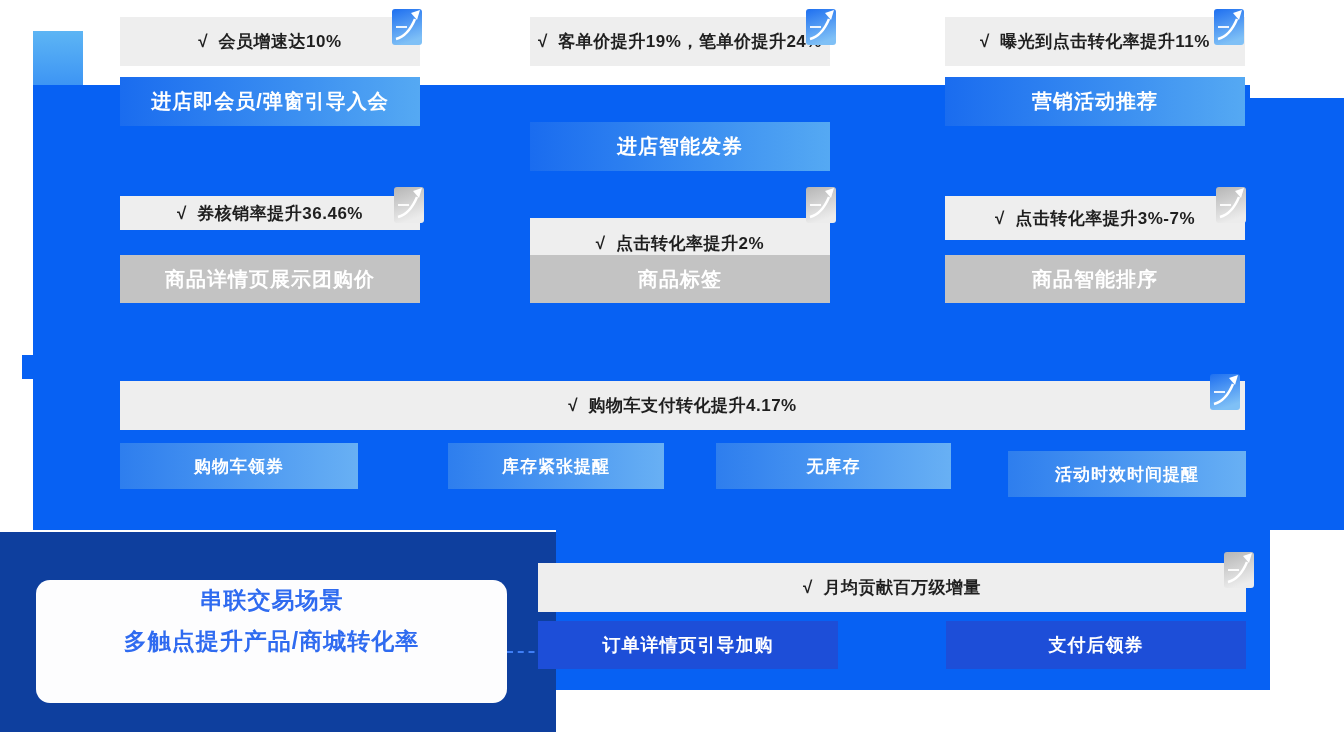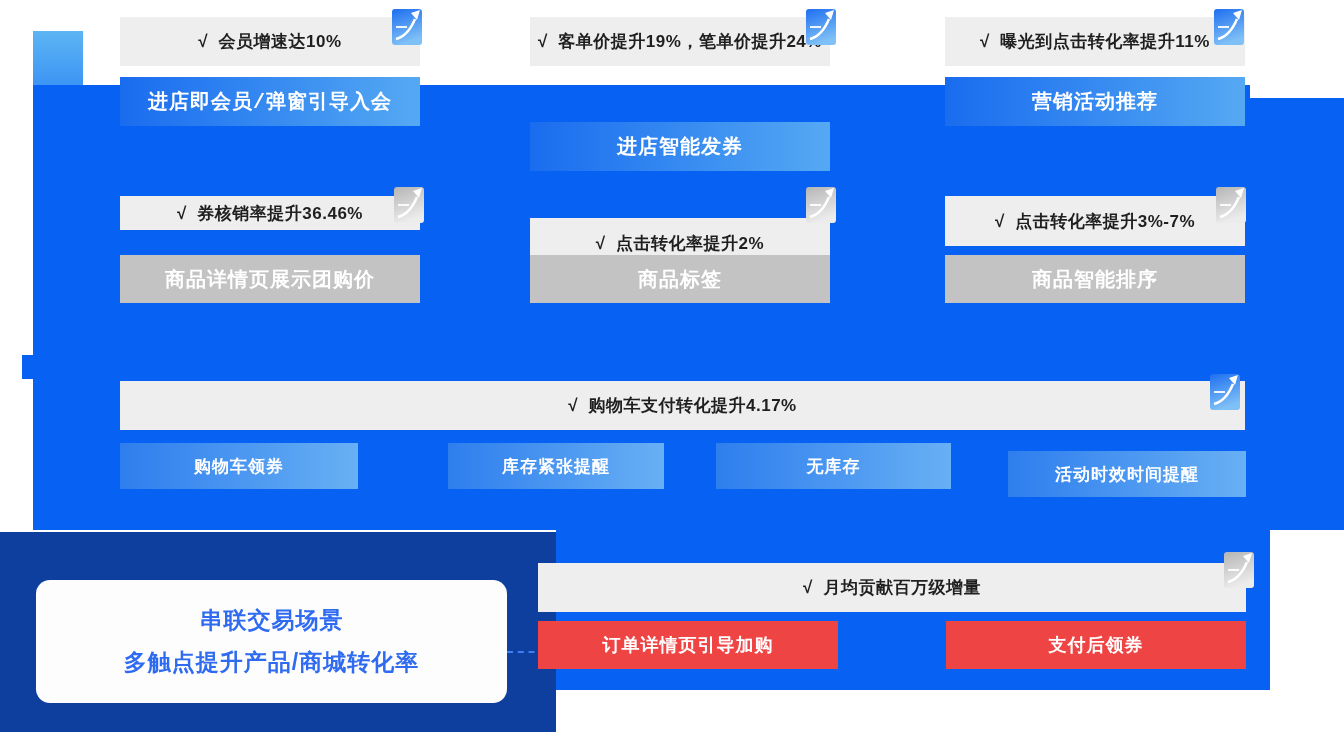--- a/index.html
+++ b/index.html
@@ -19,32 +19,32 @@
   .bg-bottom-right{left:556px;top:530px;width:714px;height:160px;background:#0761f3;}
   .dark-panel{left:0px;top:532px;width:556px;height:200px;background:#0e3f9e;}
 
   
   .metric-bar{
     height:49px;background:#eeeeee;display:flex;align-items:center;justify-content:center;
     color:#1f1f1f;font-size:17px;font-weight:700;white-space:pre;letter-spacing:.5px;
   }
   .label-bar{
     height:49px;display:flex;align-items:center;justify-content:center;
-    color:#ffffff;font-size:20px;font-weight:700;letter-spacing:1px;font-family:Liberation Mono, monospace;
+    color:#ffffff;font-size:20px;font-weight:700;letter-spacing:1px;
   }
   .label-bar.blue{background:linear-gradient(90deg,#1a6cef 0%,#3c90f1 60%,#55a9f3 100%);}
   .label-bar.gray{background:#c3c3c3;height:48px;}
   .label-bar.small{height:46px;font-size:17px;
     background:linear-gradient(90deg,#2e7eee 0%,#4d99f1 55%,#68b0f4 100%);}
-  .label-bar.gray.small2{height:48px;font-size:18px;background:#ef4444;}
+  .label-bar.gray.small2{height:48px;font-size:18px;background:#1d4ed8;}
 
   
   .summary-card{
     left:36px;top:580px;width:471px;height:123px;background:#fdfdfe;border-radius:14px;
-    display:flex;flex-direction:column;align-items:center;justify-content:center;
+    display:flex;flex-direction:column;align-items:center;
     color:#2f6bf0;font-weight:700;font-size:23px;line-height:1.8;letter-spacing:1px;
   }
   .dashed-connector{left:507px;top:651px;width:49px;height:0;border-top:2px dashed #3f7ef5;}
 
   .icon-tile{width:34px;height:44px;}
 </style>
 </head>
 <body>
 
 <svg width="0" height="0" style="position:absolute">
@@ -91,21 +91,21 @@
   </svg>
   <svg class="abs icon-tile" style="left:1212px;top:1px;" viewBox="0 0 34 44">
     <rect x="2" y="8" width="30" height="36" rx="3" fill="url(#gradBlue)"></rect>
     <path d="M6 26 H17" stroke="#fff" stroke-width="1.8" fill="none"></path>
     <path d="M6 38 C14 36 20 30 25 18" stroke="#fff" stroke-width="2.5" fill="none"></path>
     <path d="M21 12 L30 9 L27 19 Z" fill="#fff"></path>
   </svg>
 
   <div class="abs metric-bar" style="left:120px;top:196px;width:300px;height:34px;">√  券核销率提升36.46%</div>
   <div class="abs metric-bar" style="left:530px;top:196px;width:300px;height:50px;margin-top:22px;">√  点击转化率提升2%</div>
-  <div class="abs metric-bar" style="left:945px;top:196px;width:300px;height:50px;">√  点击转化率提升3%-7%</div>
+  <div class="abs metric-bar" style="left:945px;top:196px;width:300px;height:44px;">√  点击转化率提升3%-7%</div>
 
   <div class="abs label-bar gray" style="left:120px;top:255px;width:300px;">商品详情页展示团购价</div>
   <div class="abs label-bar gray" style="left:530px;top:255px;width:300px;">商品标签</div>
   <div class="abs label-bar gray" style="left:945px;top:255px;width:300px;">商品智能排序</div>
 
   <svg class="abs icon-tile" style="left:392px;top:179px;" viewBox="0 0 34 44">
     <rect x="2" y="8" width="30" height="36" rx="3" fill="url(#gradGray)"></rect>
     <path d="M6 26 H17" stroke="#fff" stroke-width="1.8" fill="none"></path>
     <path d="M6 38 C14 36 20 30 25 18" stroke="#fff" stroke-width="2.5" fill="none"></path>
     <path d="M21 12 L30 9 L27 19 Z" fill="#fff"></path>

